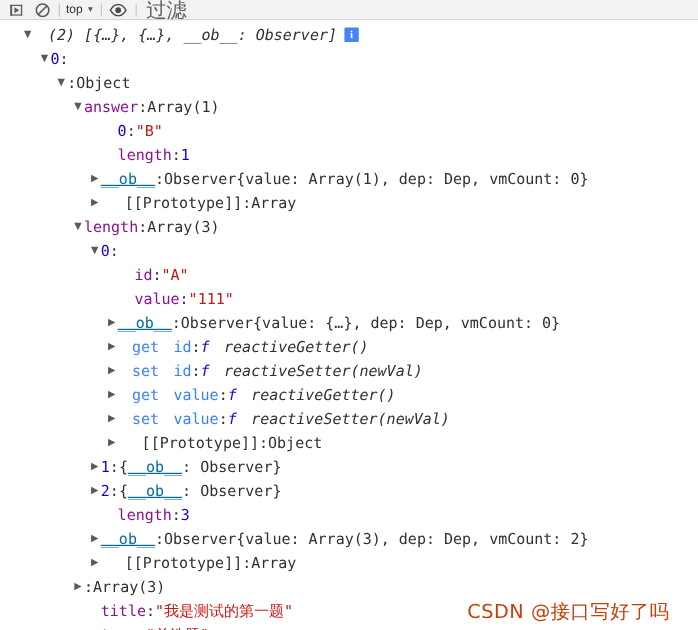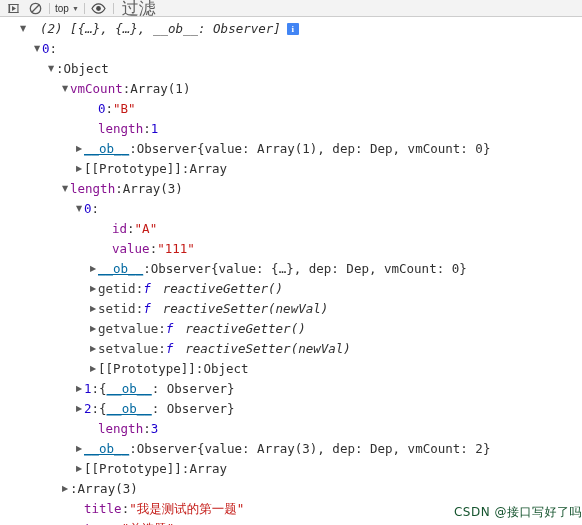--- a/index.html
+++ b/index.html
@@ -88,22 +88,22 @@
   .indent { flex: 0 0 auto; display: inline-block; }
 
   
   .k-name   { color: #881391; }              
   .k-name-d { color: #0369a1; text-decoration: underline; }              
   .k-str    { color: #c41a16; }              
   .k-num    { color: #1c00cf; }              
   .k-plain  { color: #303030; }              
   .k-fn     { color: #303030; font-style: italic; margin-left: 12px; }
   .k-fmark  { color: #1c00cf; font-style: italic; }
-  .k-acc    { color: #404040; }
-  .k-proto  { color: #303030; }
+  .k-acc    { color: #3b82f6; margin-left: 12px; }
+  .k-proto  { color: #303030; margin-left: 20px; }
 
   .txt { display: inline-block; }
 
   
   .badge {
     display: inline-flex;
     align-items: center; justify-content: center;
     width: 12px; height: 12px;
     margin-left: 6px;
     background: #4285f4;
@@ -111,24 +111,24 @@
     font-size: 9px;
     font-family: "Liberation Serif", serif;
     font-weight: bold;
     border-radius: 1px;
     line-height: 1;
   }
 
   
   #watermark {
     position: absolute;
-    right: 0;
+    right: 24px;
     bottom: 4px;
-    font-size: 12px;
-    color: #14532d;
+    font-size: 16px;
+    color: #c2410c;
     font-family: "DejaVu Sans", sans-serif;
     letter-spacing: .5px;
   }
 </style>
 </head>
 <body>
 
 <div id="toolbar">
 
   <div class="tb-btn">
@@ -185,21 +185,21 @@
       </div>
       <div class="row">
         <span class="indent" style="width: 42px;"></span>
         <span class="tri">▼</span>
         <span class="txt k-plain">: </span>
         <span class="txt k-plain">Object</span>
       </div>
       <div class="row">
         <span class="indent" style="width: 56px;"></span>
         <span class="tri">▼</span>
-        <span class="txt k-name">vmCount</span>
+        <span class="txt k-name">answer</span>
         <span class="txt k-plain">: </span>
         <span class="txt k-plain">Array(1)</span>
       </div>
       <div class="row">
         <span class="indent" style="width: 84px;"></span>
         <span class="tri none">▶</span>
         <span class="txt k-num">0</span>
         <span class="txt k-plain">: </span>
         <span class="txt k-str">"B"</span>
       </div>

